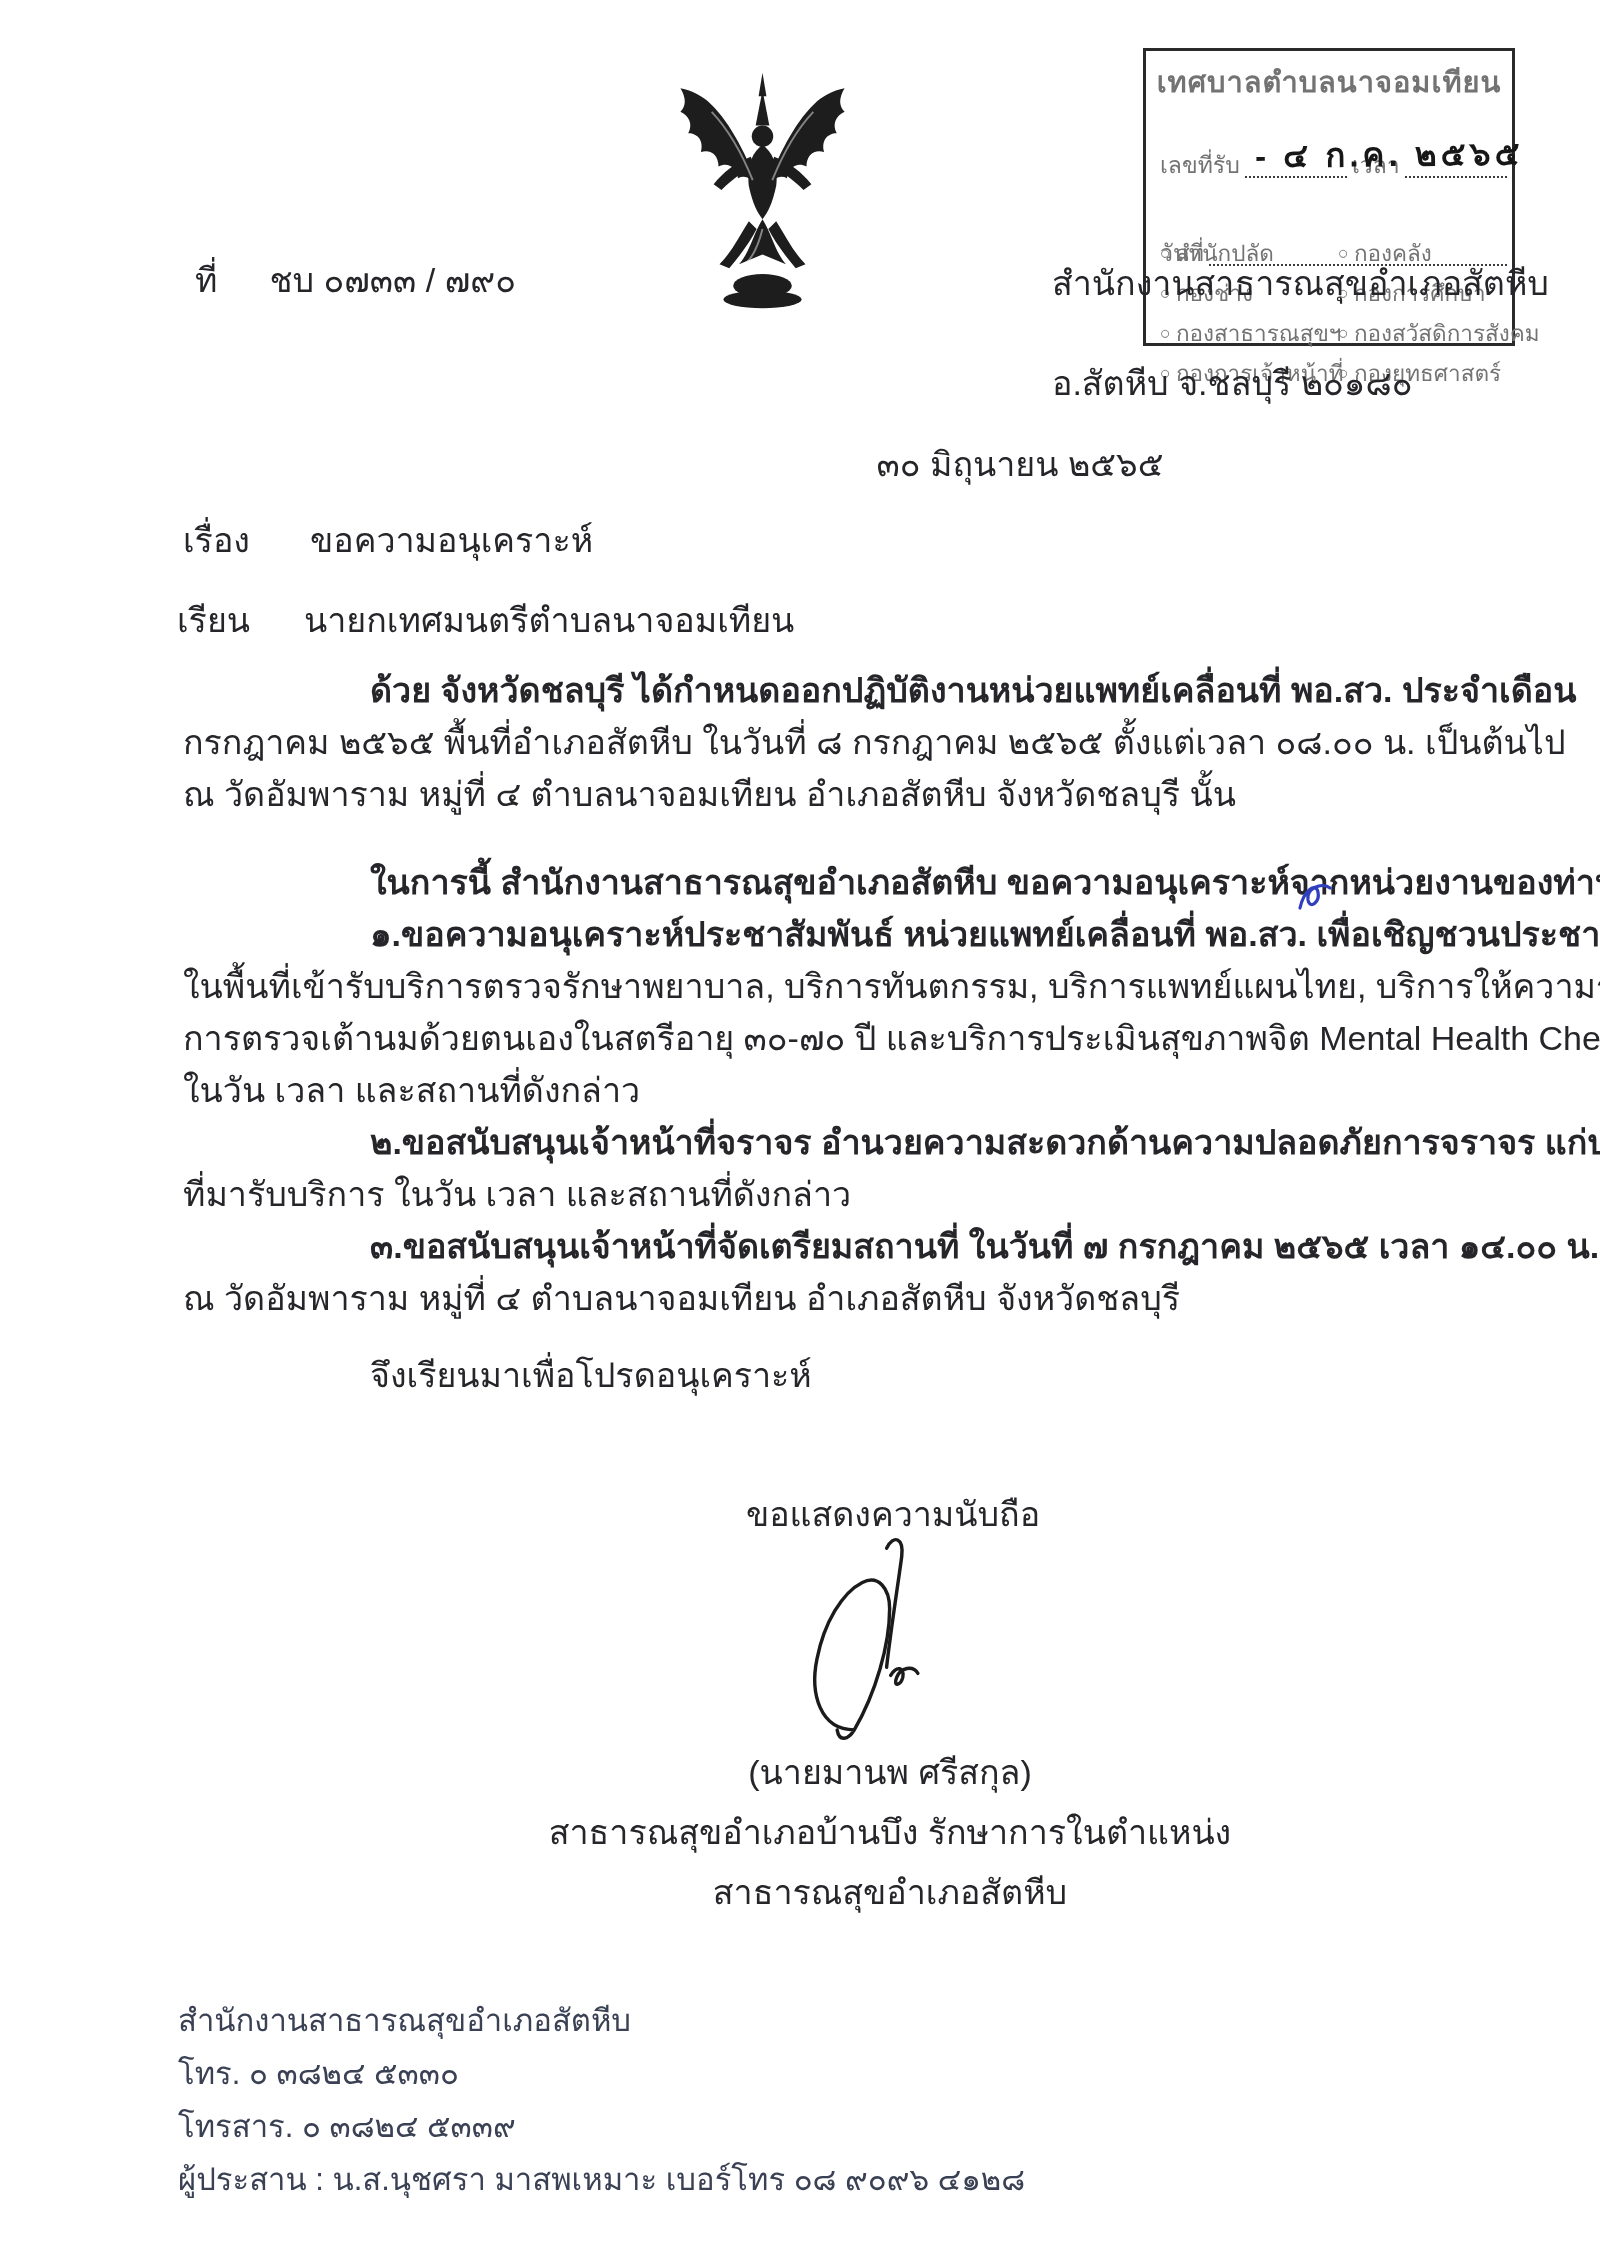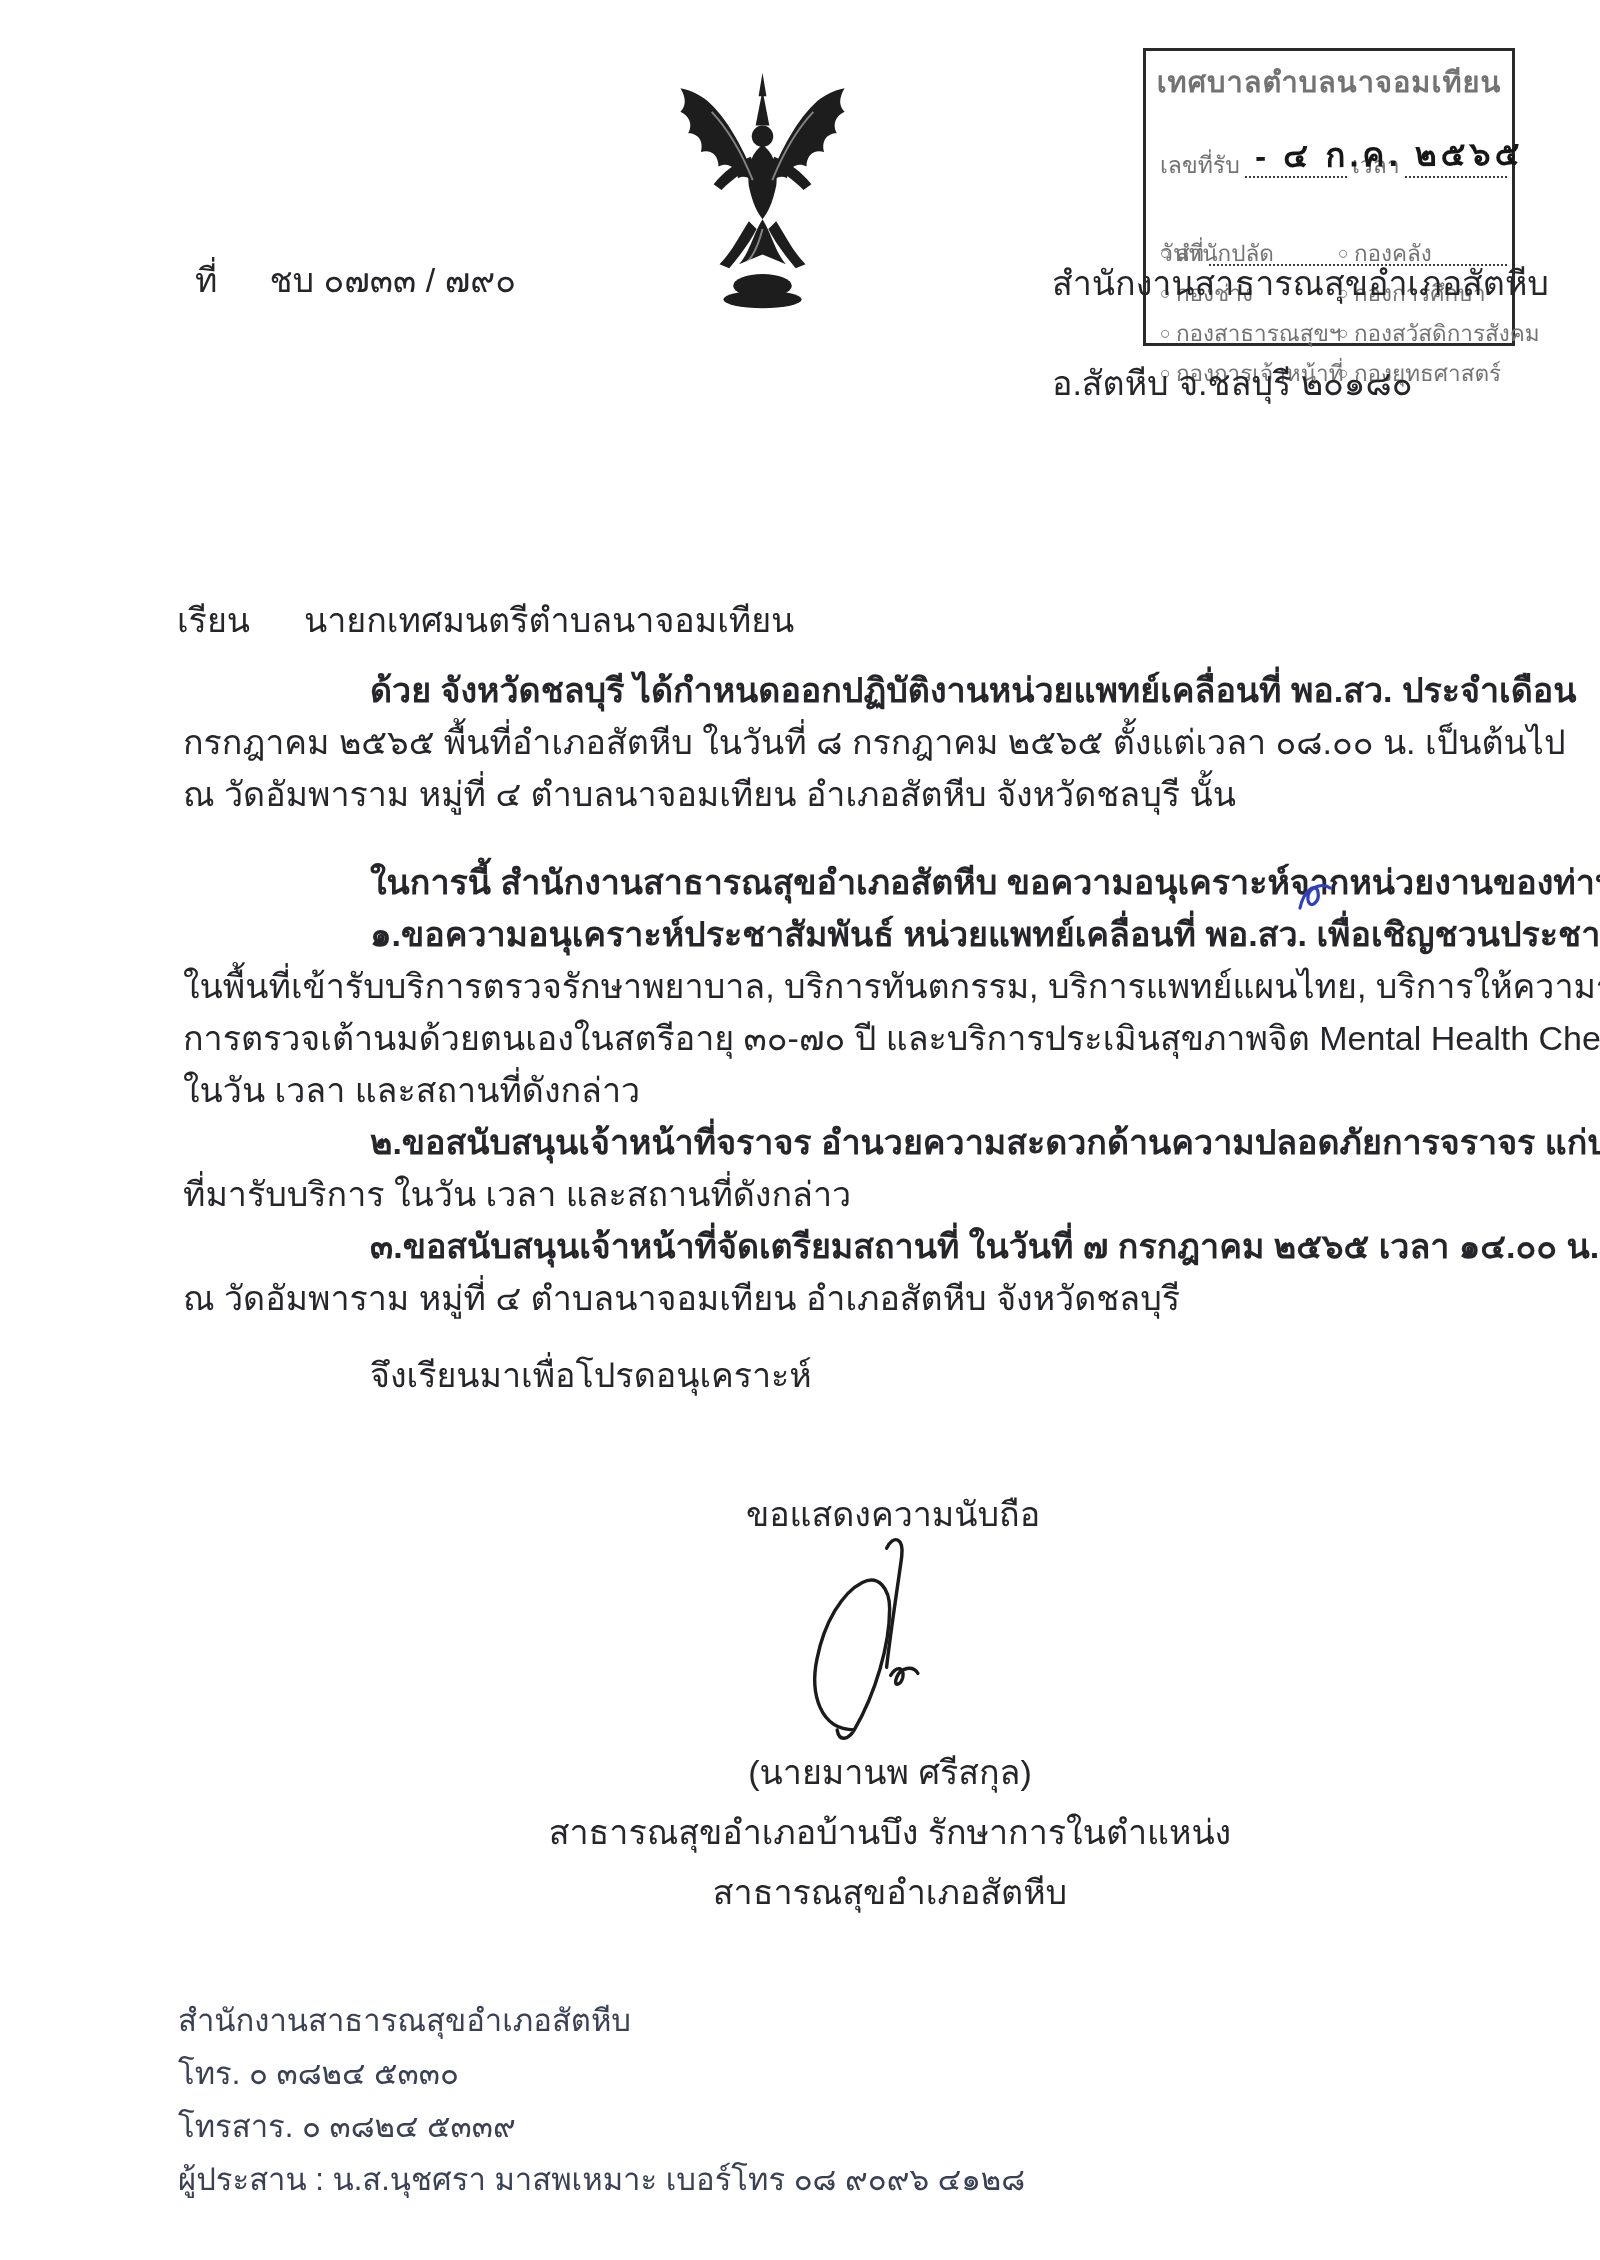--- a/index.html
+++ b/index.html
@@ -174,21 +174,25 @@
 
   <div class="abs date-stamp">- ๔ ก.ค. ๒๕๖๕</div>
 
   <div class="abs addr1">สำนักงานสาธารณสุขอำเภอสัตหีบ</div>
   <div class="abs addr3">อ.สัตหีบ  จ.ชลบุรี  ๒๐๑๘๐</div>
 
   <div class="abs refline">
     <span class="lbl">ที่</span><span>ชบ ๐๗๓๓ / ๗๙๐</span>
   </div>
 
-
+  <div class="abs docdate">๓๐  มิถุนายน  ๒๕๖๕</div>
+
+  <div class="abs subjline">
+    <span class="lbl">เรื่อง</span><span>ขอความอนุเคราะห์</span>
+  </div>
 
   <div class="abs toline">
     <span class="lbl">เรียน</span><span>นายกเทศมนตรีตำบลนาจอมเทียน</span>
   </div>
 
   <div class="abs body-block">
     <div class="bline ind">ด้วย จังหวัดชลบุรี ได้กำหนดออกปฏิบัติงานหน่วยแพทย์เคลื่อนที่ พอ.สว. ประจำเดือน</div>
     <div class="bline">กรกฎาคม ๒๕๖๕ พื้นที่อำเภอสัตหีบ ในวันที่ ๘ กรกฎาคม ๒๕๖๕ ตั้งแต่เวลา ๐๘.๐๐ น. เป็นต้นไป</div>
     <div class="bline">ณ วัดอัมพาราม หมู่ที่ ๔ ตำบลนาจอมเทียน อำเภอสัตหีบ จังหวัดชลบุรี นั้น</div>
     <div class="gap36"></div>

